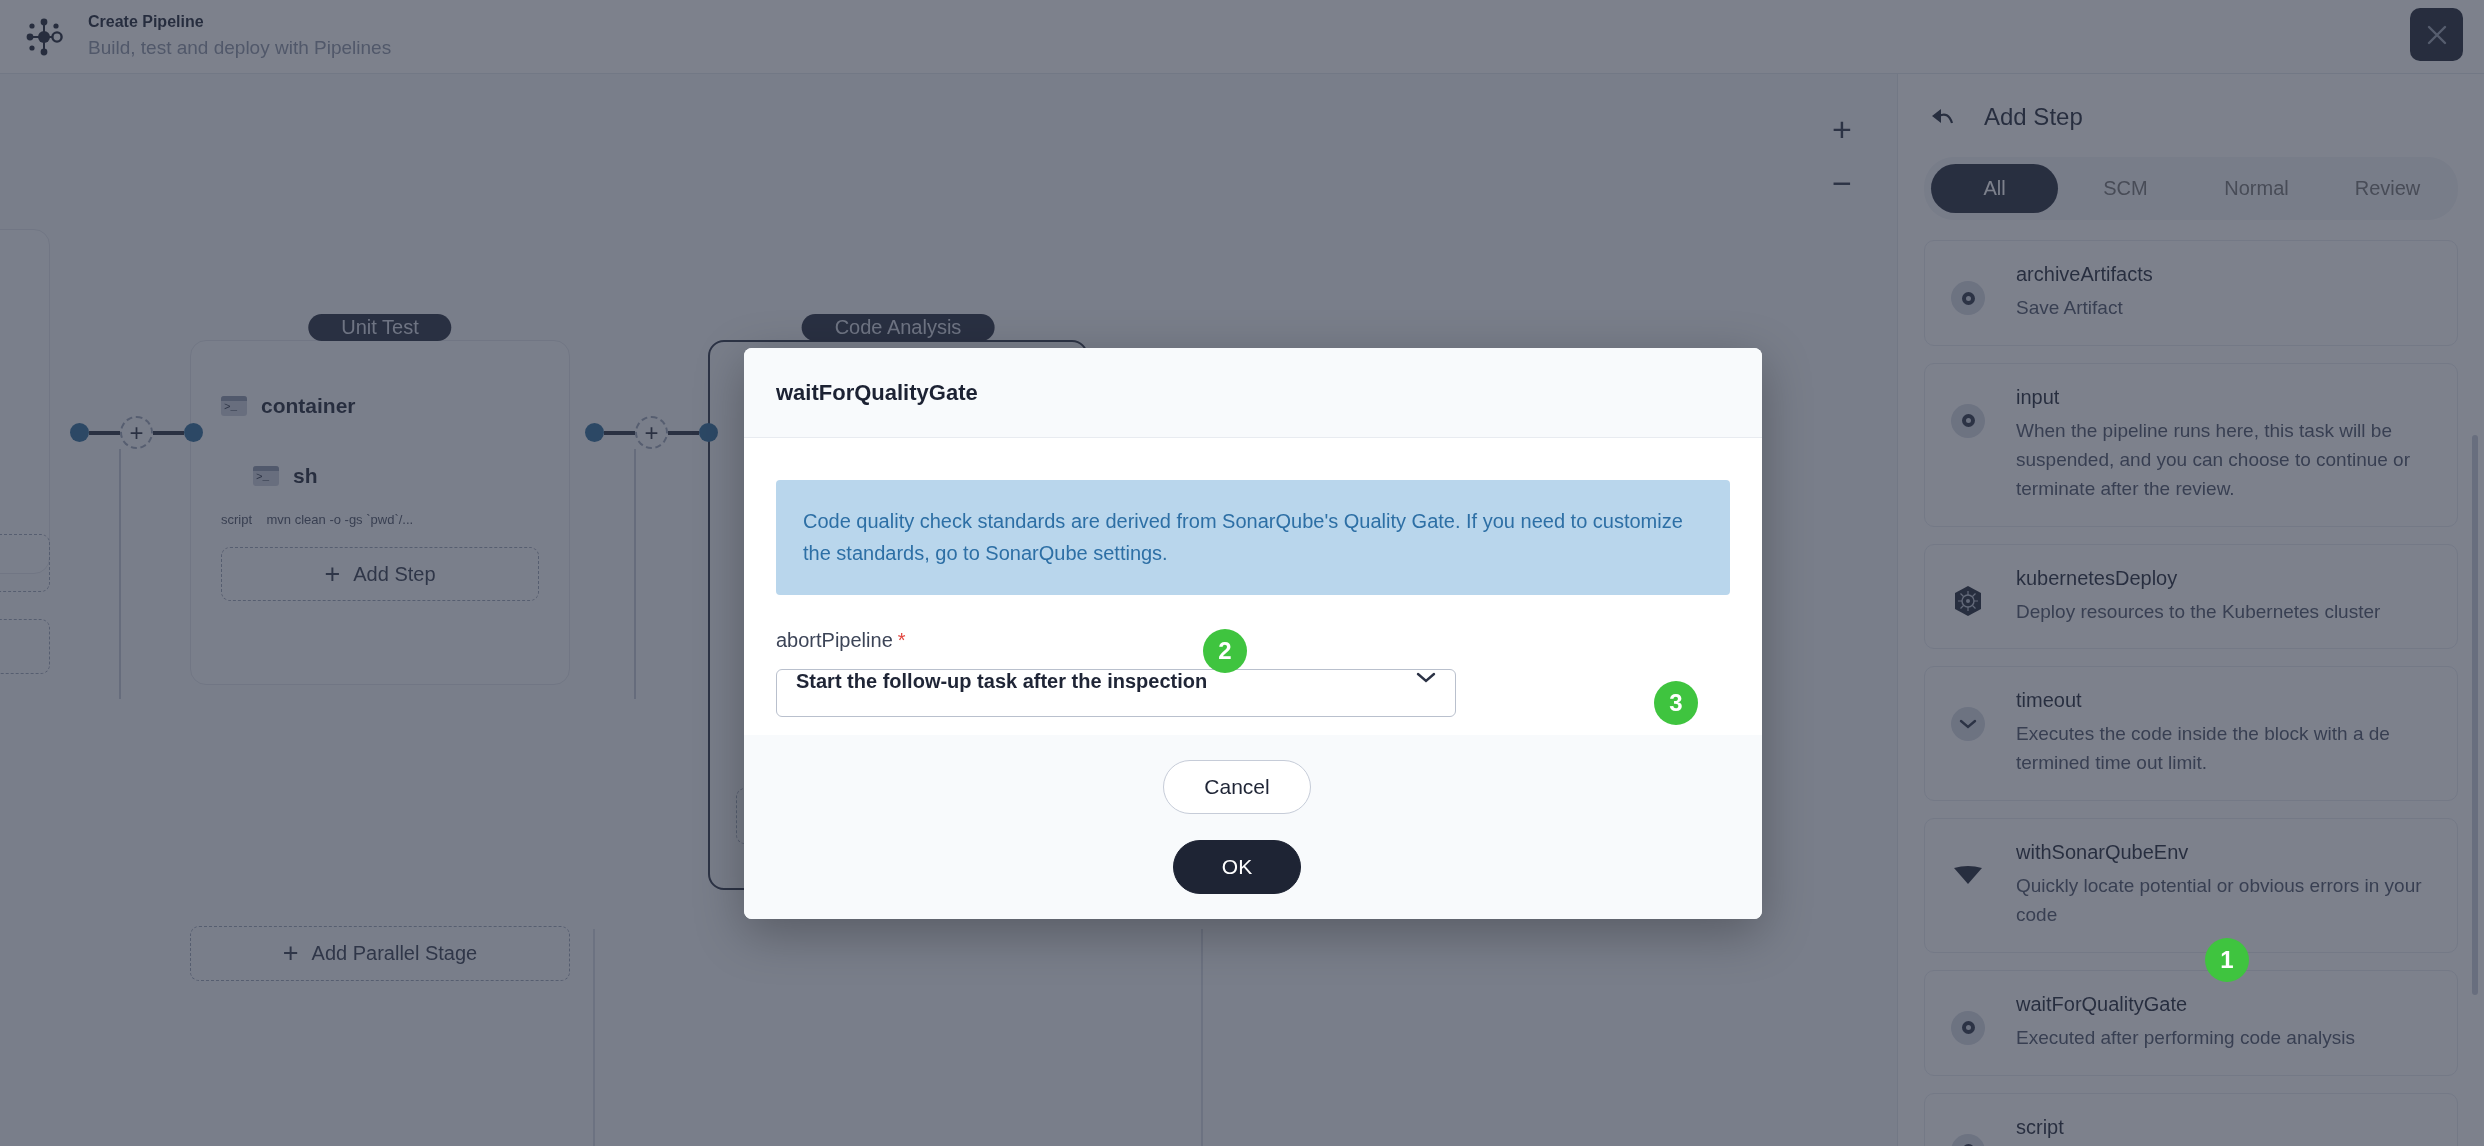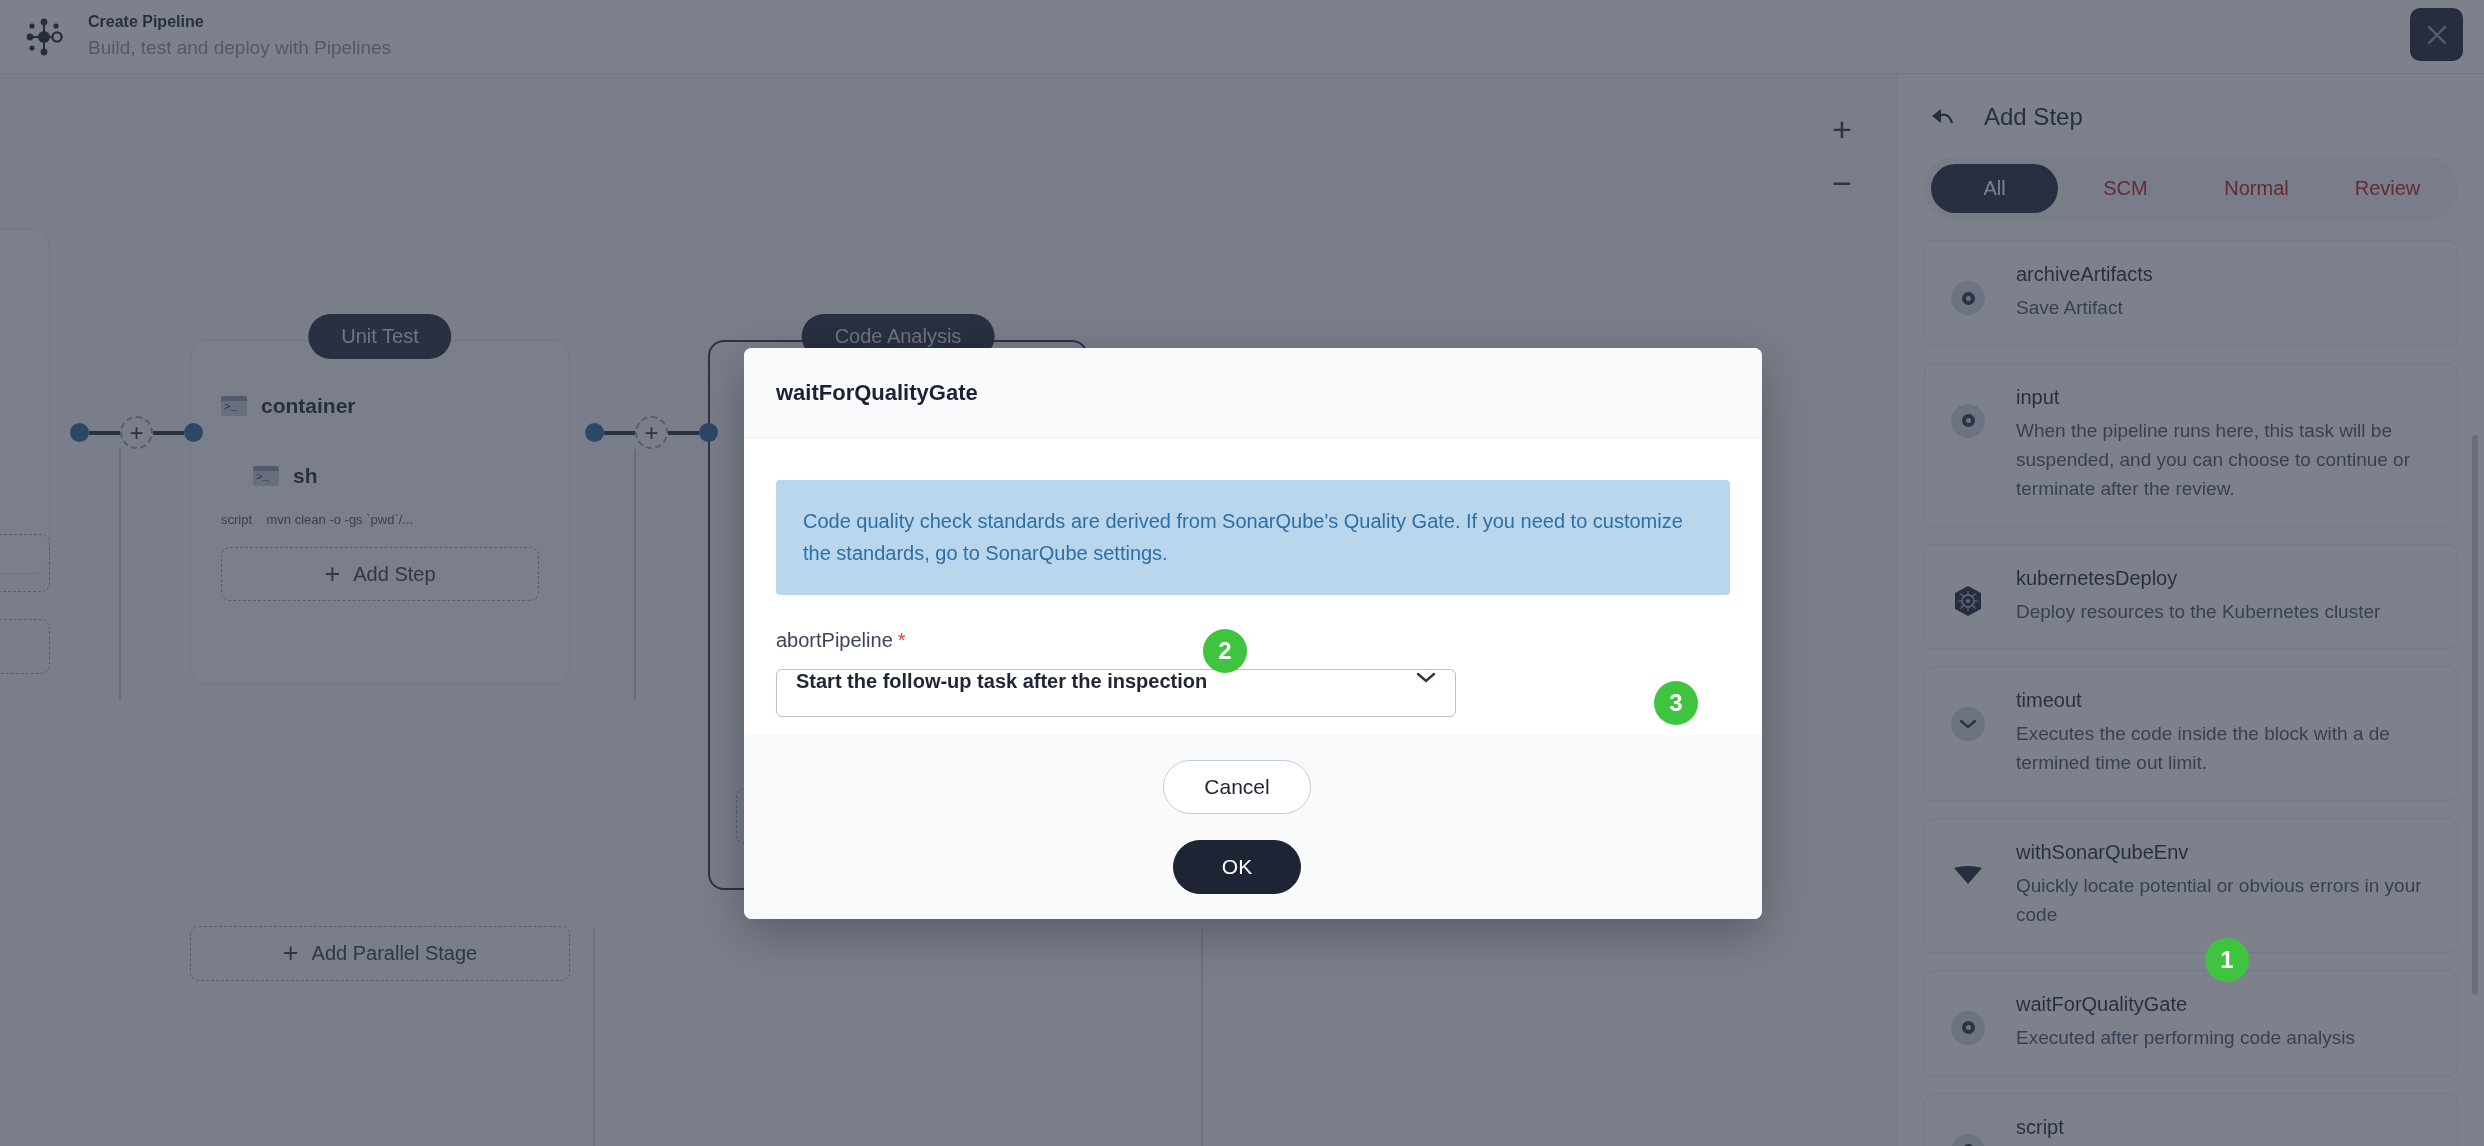--- a/index.html
+++ b/index.html
@@ -42,21 +42,21 @@
   }
   .zoom-ctrls { position:absolute; right:38px; top:38px; display:flex; flex-direction:column; gap:20px; z-index:3;}
   .zoom-btn { width:34px; height:34px; display:flex; align-items:center; justify-content:center; cursor:pointer;
               color:#2b3245; font-size:34px; line-height:1; font-weight:300;}
 
   
   .stage-wrap { position:absolute; }
   .stage-badge {
     position:absolute; left:50%; transform:translateX(-50%); top:0;
     background:#242b3d; color:#d8dce6;
-    border-radius:26px; padding:11px 33px;
+    border-radius:26px; padding:2px 33px;
     font-size:20px; white-space:nowrap; z-index:4;
     cursor:pointer;
   }
   .stage-card {
     position:absolute; top:26px; left:0;
     background:#f8f9fb;
     border:1px solid #dfe3ea;
     border-radius:16px;
   }
   .stage-card.outlined { border:2px solid #2b3245; background:#f4f6f9; }
@@ -94,21 +94,21 @@
   }
   .rpanel-head { display:flex; align-items:center; gap:28px; padding:29px 0 26px 32px; }
   .back-ico { width:26px; height:26px; display:flex; align-items:center; justify-content:center; cursor:pointer;}
   .rpanel-title { font-size:24px; color:#1f2536; }
   .tabs {
     margin:0 26px; background:#f1f3f7; border-radius:30px;
     display:flex; padding:7px; gap:4px;
   }
   .tab {
     flex:1; text-align:center; padding:13px 0; border-radius:26px;
-    font-size:20px; color:#b91c1c; cursor:pointer; white-space:nowrap;
+    font-size:20px; color:#737373; cursor:pointer; white-space:nowrap;
   }
   .tab.active { background:#212839; color:#ffffff; }
   .steps-list { flex:1; overflow:hidden; padding:20px 26px 0 26px; position:relative;}
   .step-card {
     border:1px solid #e6e9ef; border-radius:10px;
     display:flex; gap:29px; padding:22px 24px; margin-bottom:17px;
     align-items:flex-start; cursor:pointer; background:#fff;
   }
   .step-ico { flex:0 0 38px; width:38px; height:38px; display:flex; align-items:center; justify-content:center; margin-top:16px;}
   .ico-circle { width:34px; height:34px; border-radius:50%; background:#d4d9e3; display:flex; align-items:center; justify-content:center;}

